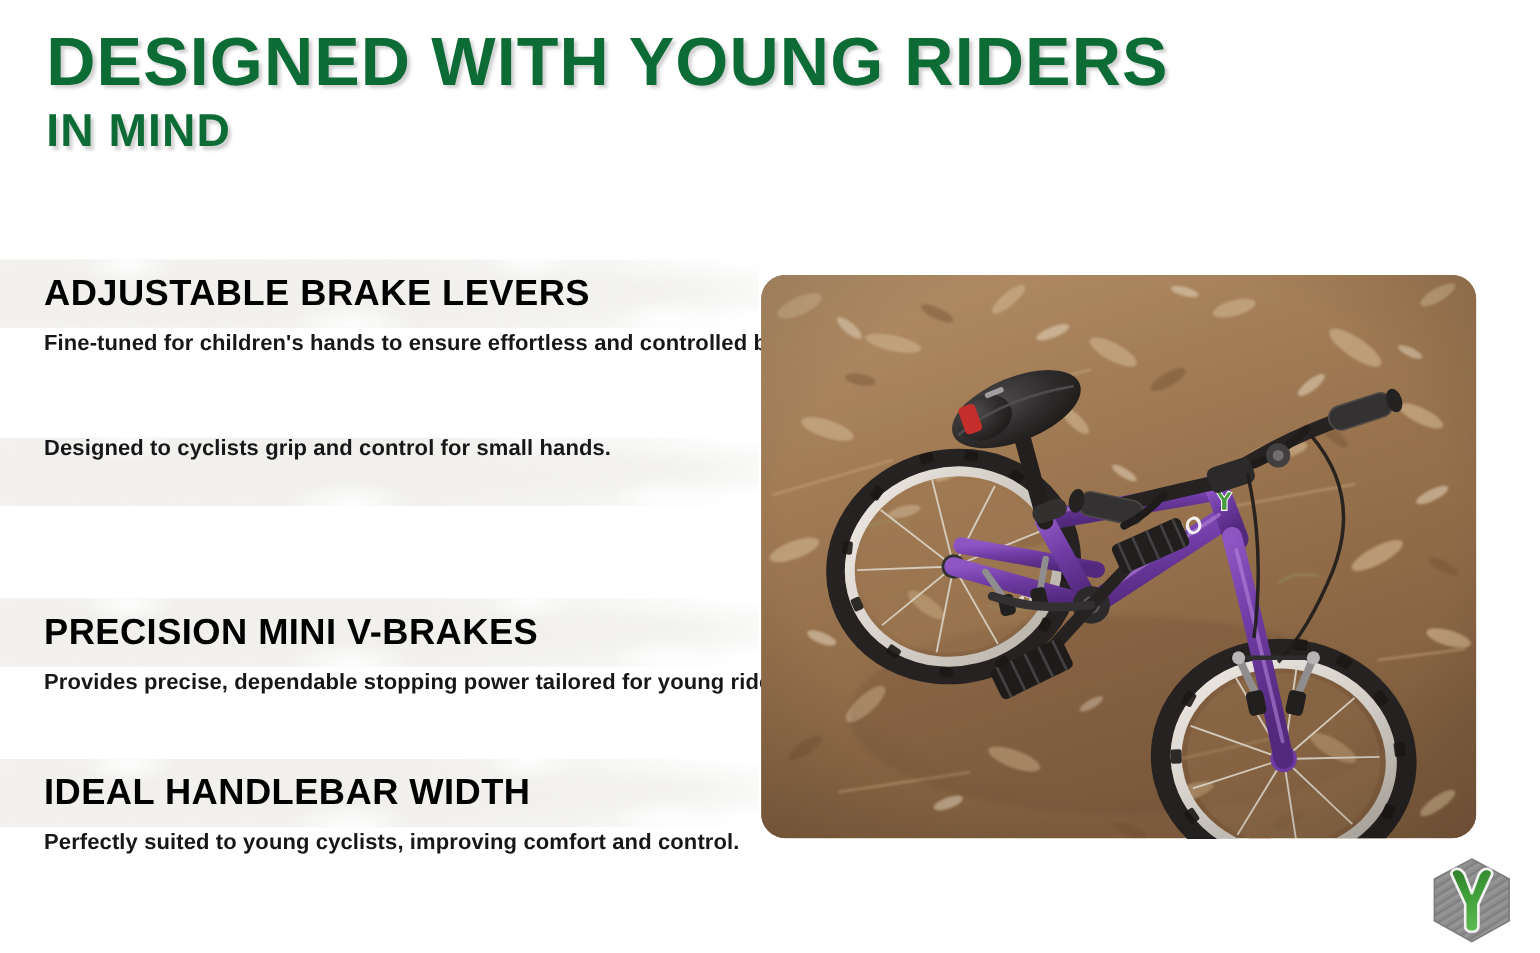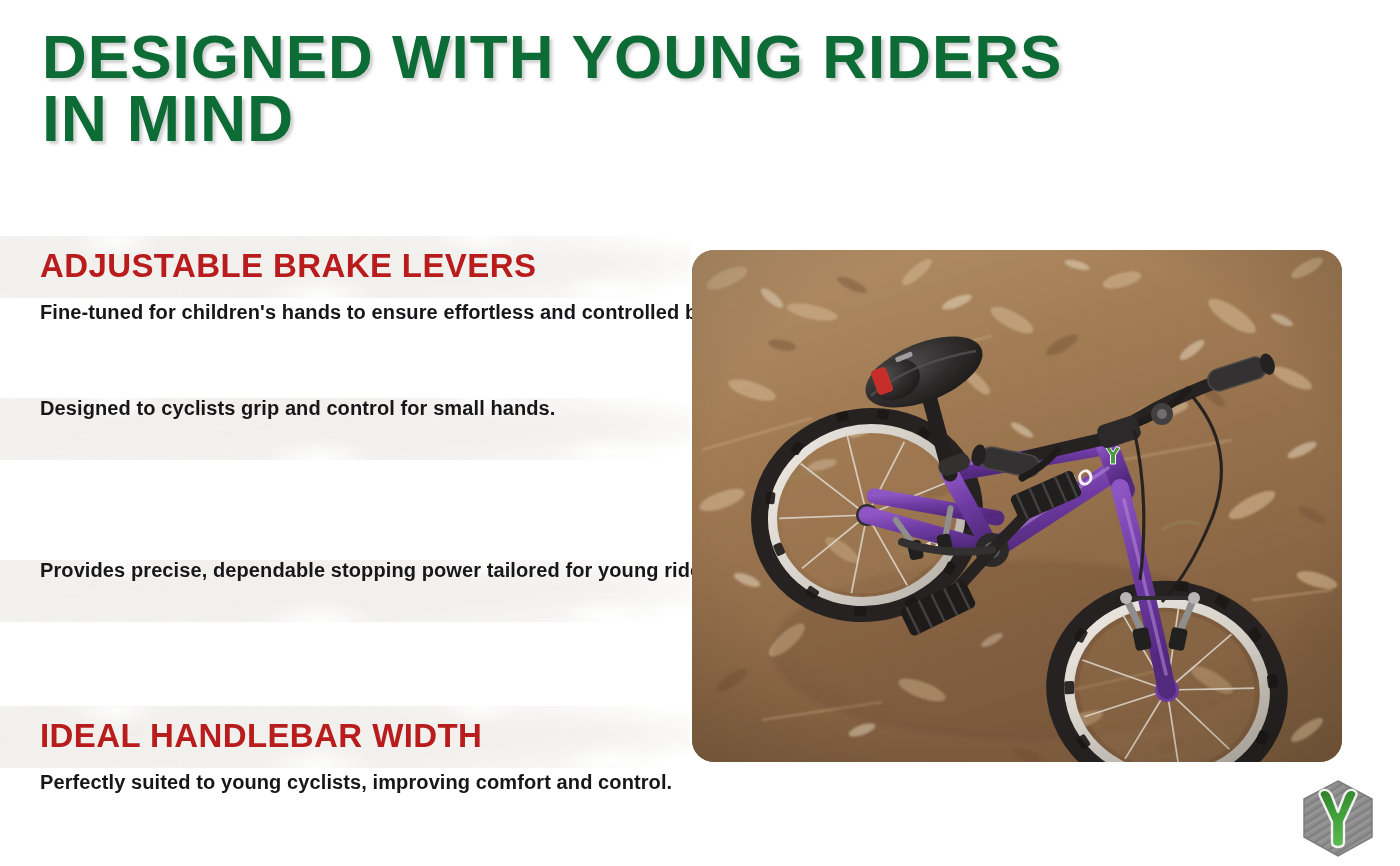--- a/index.html
+++ b/index.html
@@ -33,21 +33,21 @@
     line-height:58px;
     letter-spacing:0.5px;
     color:#0d6b35;
     text-transform:uppercase;
     transform:scaleX(1.0);
     transform-origin:left center;
     text-shadow:3px 3px 3px rgba(120,120,120,0.35);
     white-space:nowrap;
   }
   .title-line.l1 { font-size:62px; letter-spacing:1px; }
-  .title-line.l2 { font-size:64px; letter-spacing:1px; margin-top:4px; }
+  .title-line.l2 { font-size:42px; letter-spacing:1px; margin-top:4px; }
 
   
   .features {
     position:absolute;
     left:0px; top:234px;
     width:700px;
   }
   .feature {
     position:relative;
     height:146px;
@@ -78,21 +78,21 @@
   }
   .feature-heading {
     position:relative;
     margin-left:40px;
     padding-top:14px;
     font-family:"Liberation Sans Narrow","Liberation Sans", sans-serif;
     font-weight:bold;
     font-size:33px;
     line-height:36px;
     letter-spacing:0.4px;
-    color:#b91c1c;
+    color:#000000;
     text-transform:uppercase;
     white-space:nowrap;
   }
   .feature-desc {
     position:relative;
     margin-left:40px;
     margin-top:16px;
     font-family:"Liberation Sans Narrow","Liberation Sans", sans-serif;
     font-weight:bold;
     font-size:20px;
@@ -139,20 +139,21 @@
       <div class="feature-desc">Fine-tuned for children's hands to ensure effortless and controlled braking.</div>
     </div>
 
     <div class="feature">
       <div class="brush"></div>
       <div class="feature-desc">Designed to cyclists grip and control for small hands.</div>
     </div>
 
     <div class="feature">
       <div class="brush"></div>
+      <div class="feature-heading">PRECISION MINI V-BRAKES</div>
       <div class="feature-desc">Provides precise, dependable stopping power tailored for young riders.</div>
     </div>
 
     <div class="feature">
       <div class="brush"></div>
       <div class="feature-heading">IDEAL HANDLEBAR WIDTH</div>
       <div class="feature-desc">Perfectly suited to young cyclists, improving comfort and control.</div>
     </div>
 
   </div>

